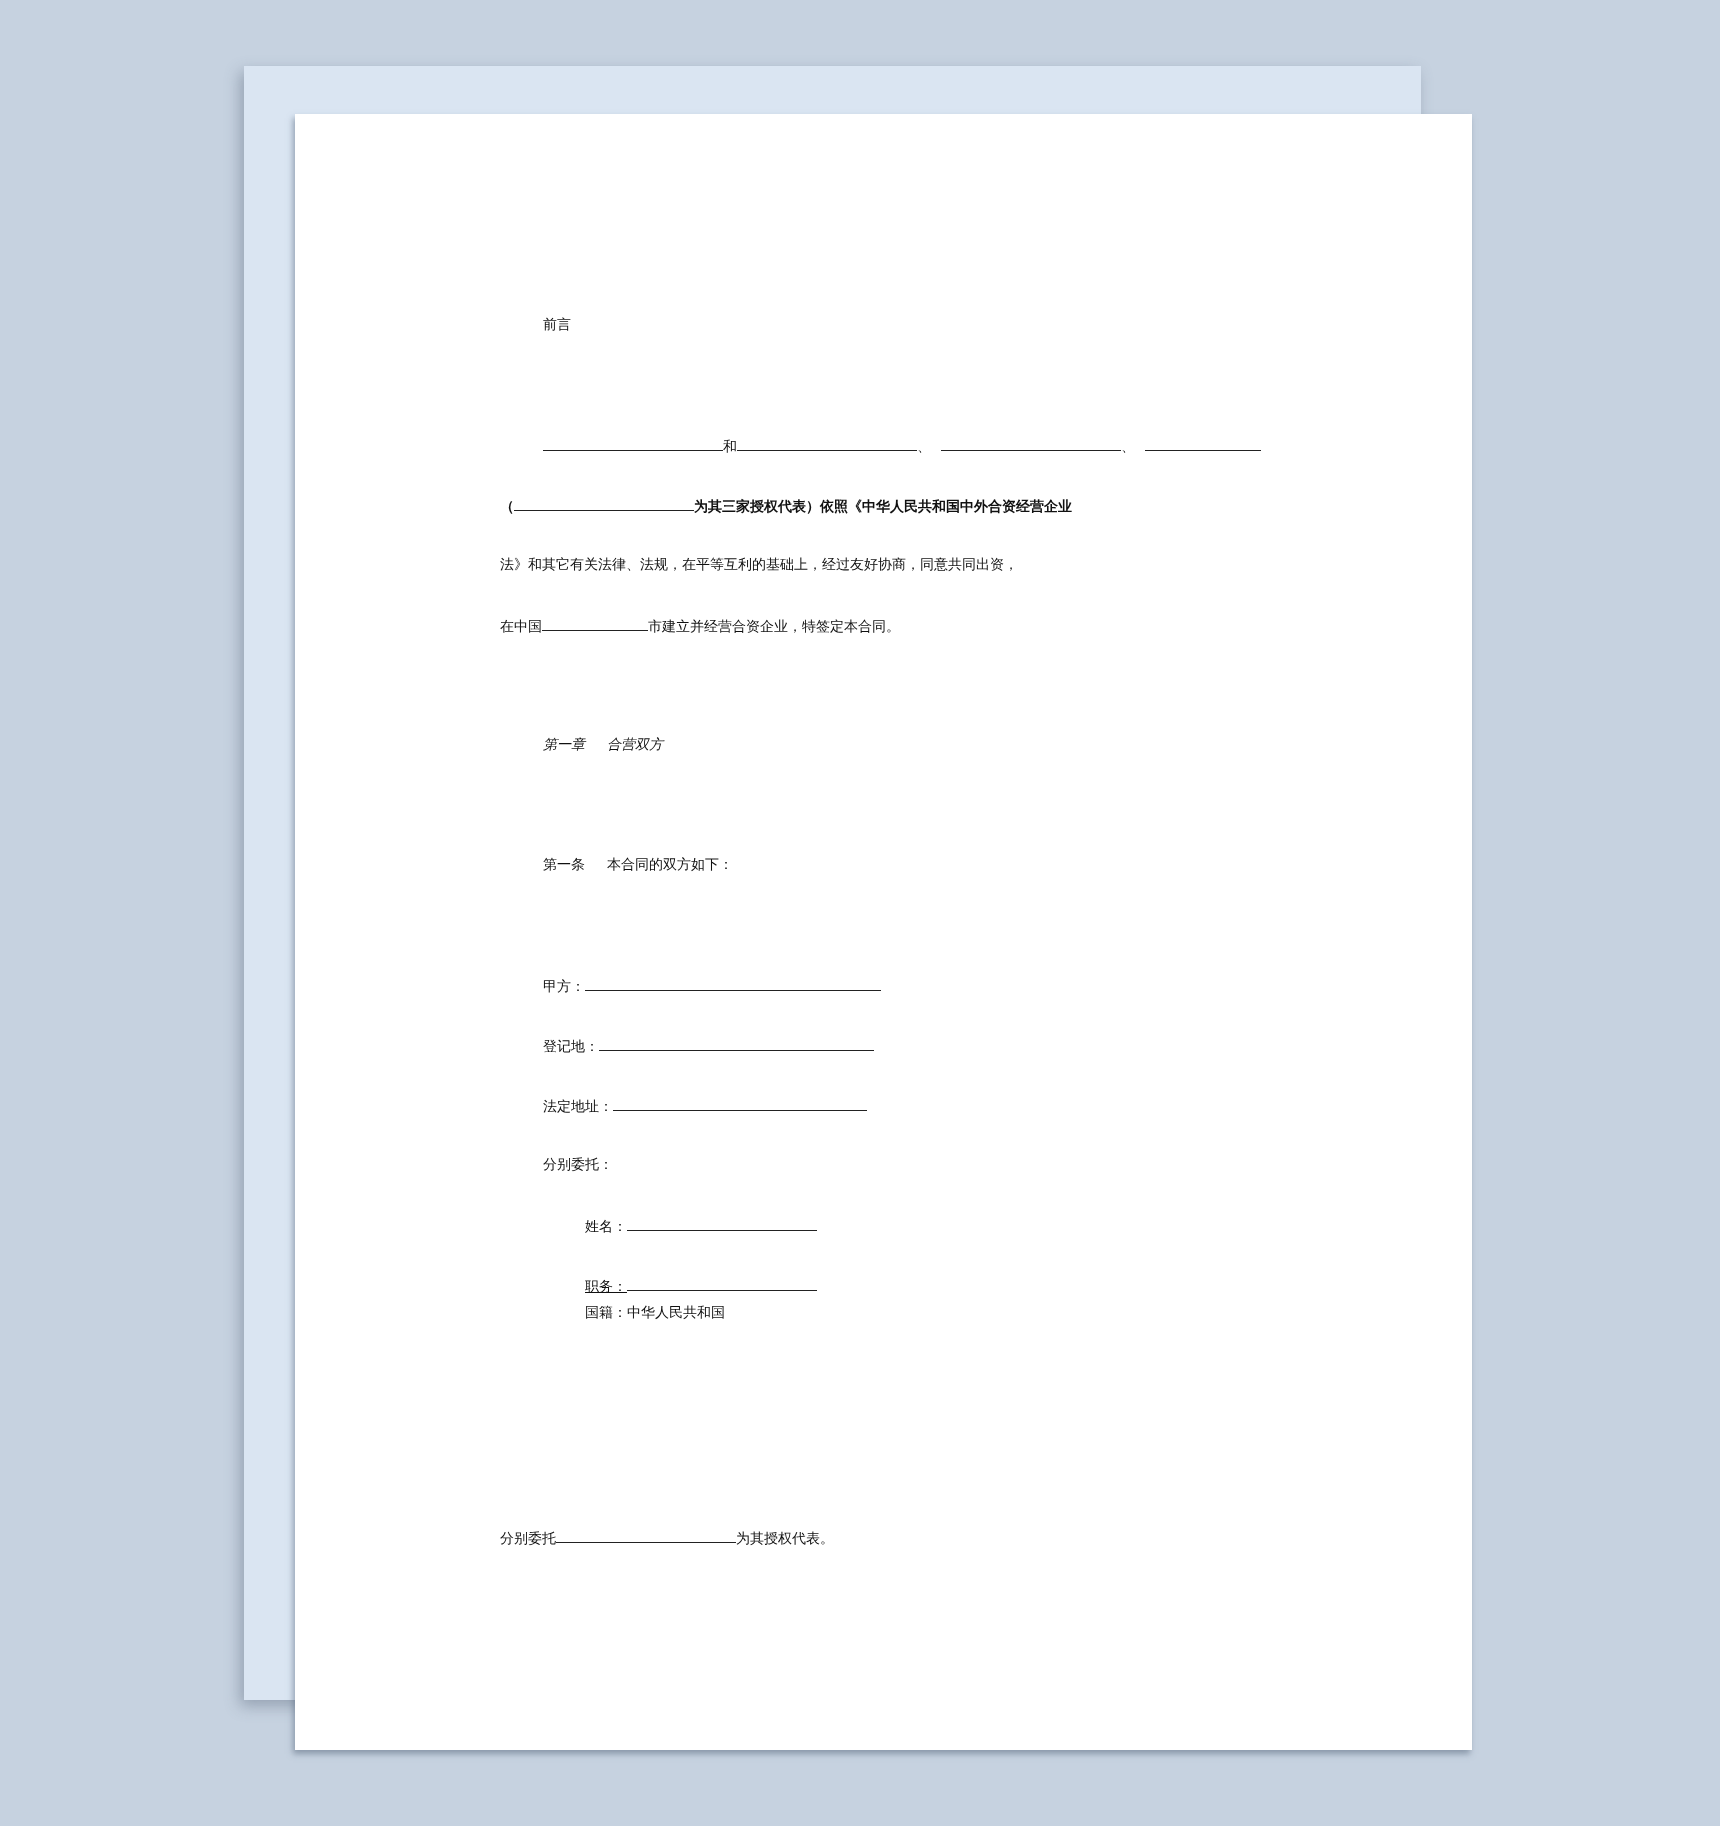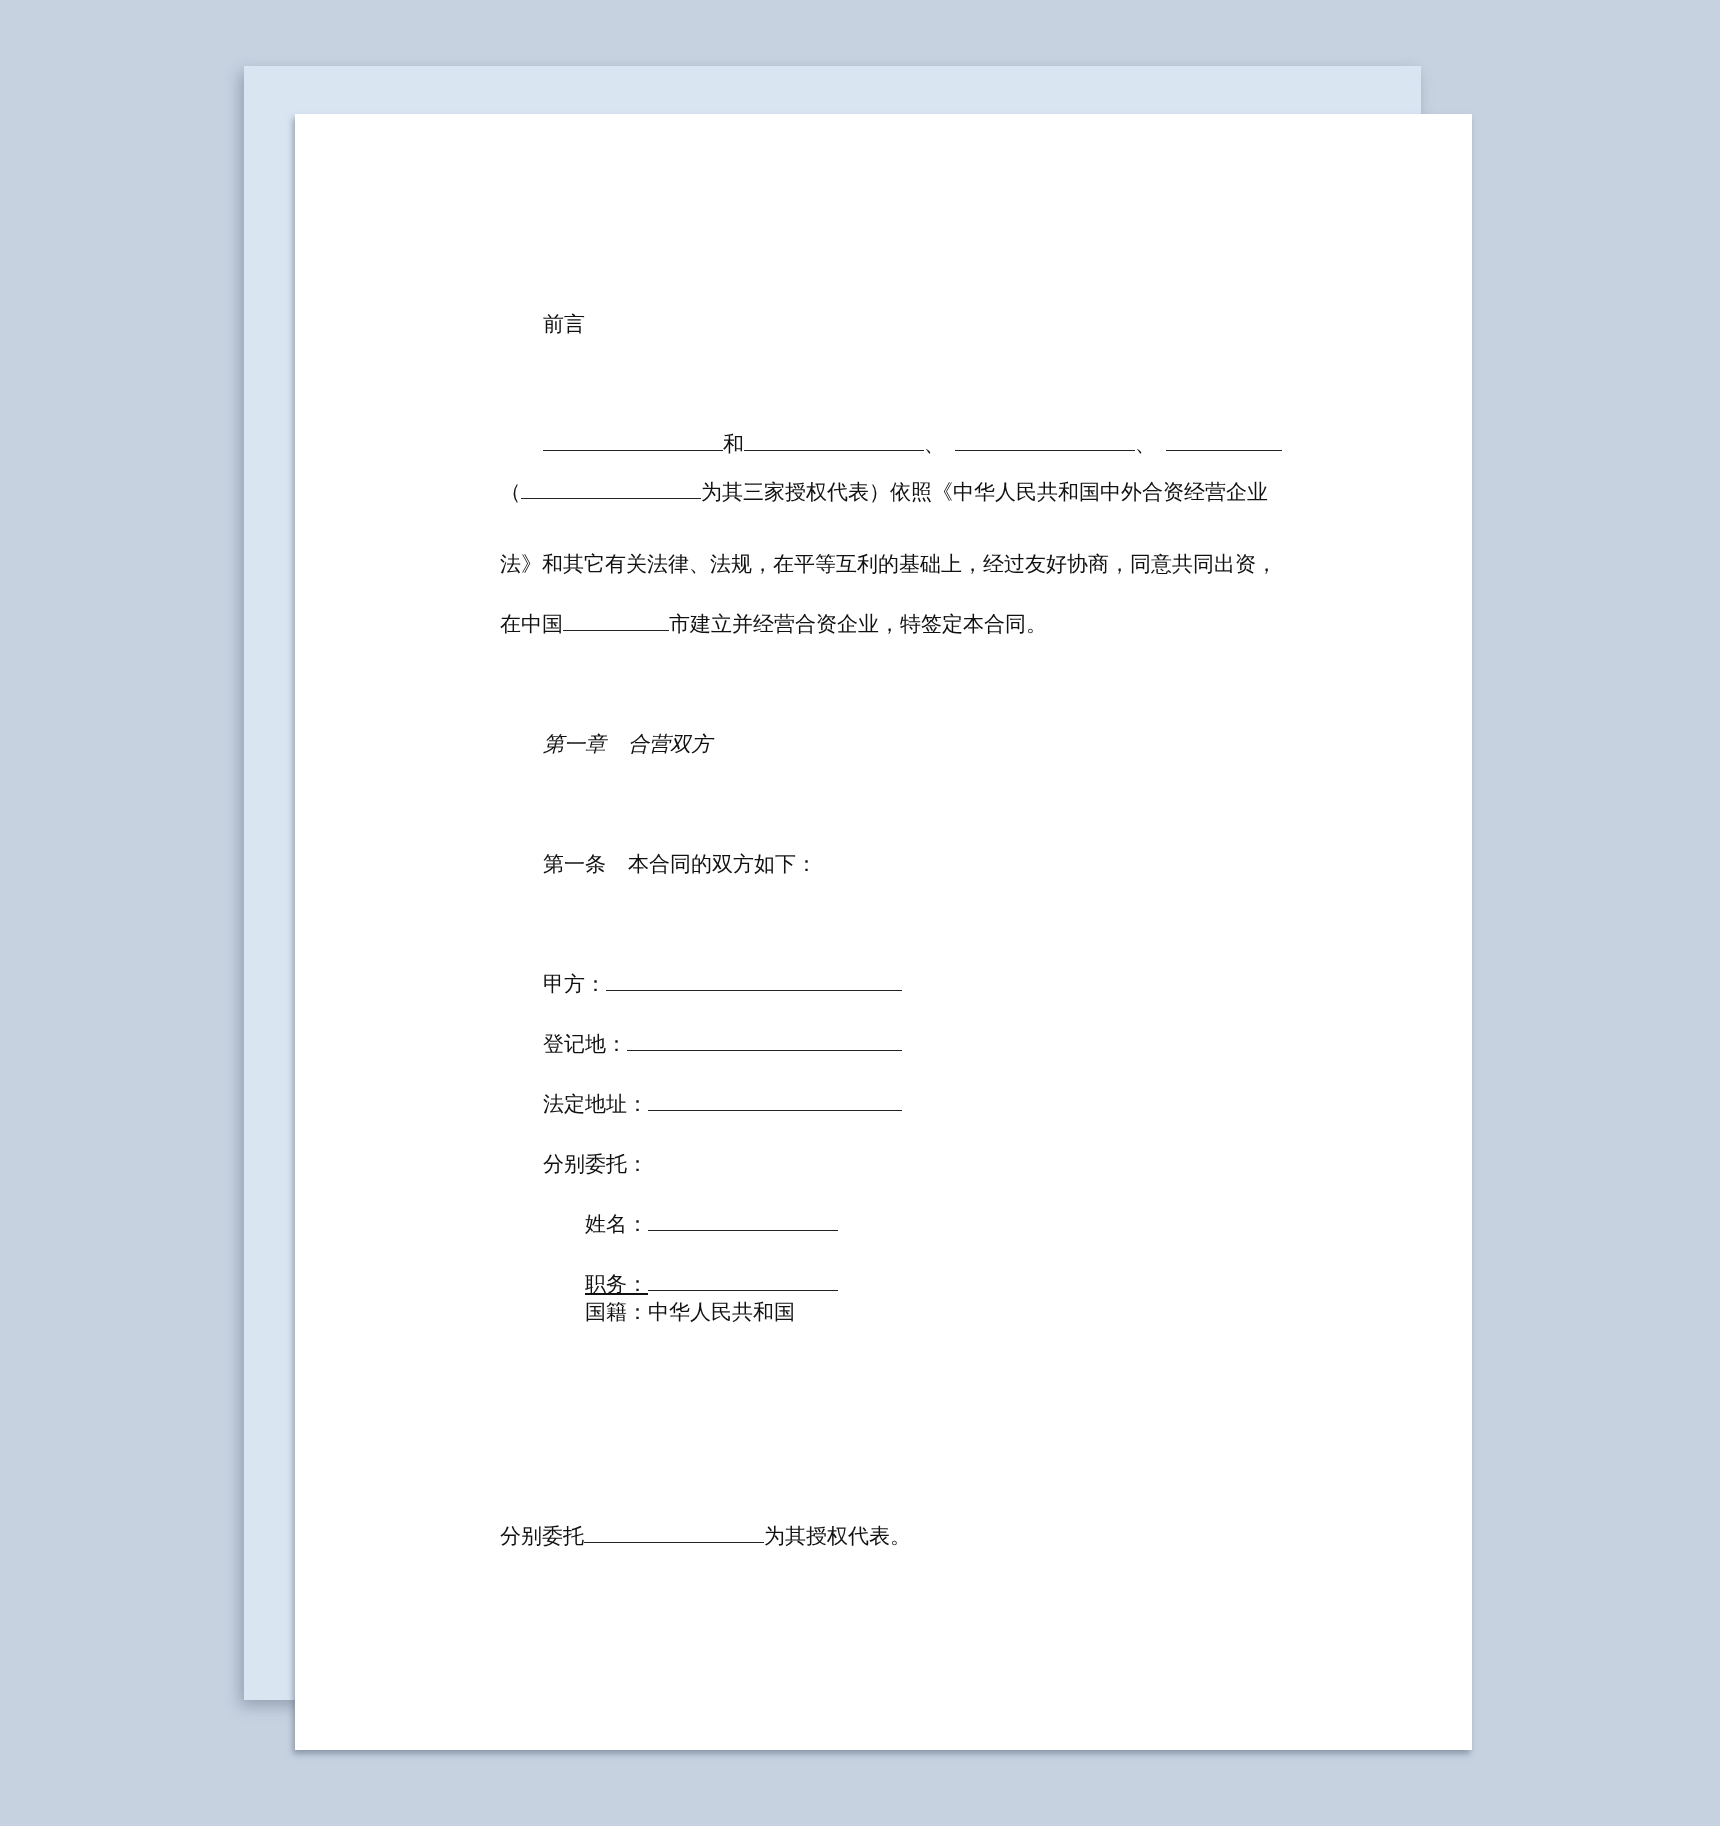--- a/index.html
+++ b/index.html
@@ -16,21 +16,21 @@
     box-shadow: -4px 6px 14px rgba(90,105,125,0.45);
   }
   .front-page {
     position: absolute; left: 295px; top: 114px;
     width: 1177px; height: 1636px;
     background: #ffffff;
     box-shadow: -2px 4px 6px rgba(90,105,125,0.55);
   }
   .line {
     position: absolute;
-    font-size: 21px; color: #111;
+    font-size: 14px; color: #111;
     white-space: nowrap; line-height: 28px;
   }
   .blank {
     display: inline-block;
     border-bottom: 1.6px solid #222;
     height: 20px; vertical-align: baseline;
   }
   .gap { display: inline-block; width: 10px; }
 </style>
 </head>
@@ -41,21 +41,21 @@
 <div class="front-page">
 
   <div class="line" style="left:248px; top:196px;">
     <span>前言</span>
   </div>
 
   <div class="line" style="left:248px; top:316px;">
     <span class="blank" style="width:180px;"></span><span>和</span><span class="blank" style="width:180px;"></span><span>、</span><span class="gap"></span><span class="blank" style="width:180px;"></span><span>、</span><span class="gap"></span><span class="blank" style="width:116px;"></span>
   </div>
 
-  <div class="line" style="left:205px; top:364px;">
+  <div class="line" style="left:205px; top:376px;font-weight:bold;">
     <span>（</span><span class="blank" style="width:180px;"></span><span>为其三家授权代表）依照《中华人民共和国中外合资经营企业</span>
   </div>
 
   <div class="line" style="left:205px; top:496px;">
     <span>在中国</span><span class="blank" style="width:106px;"></span><span>市建立并经营合资企业，特签定本合同。</span>
   </div>
 
   <div class="line" style="left:205px; top:436px;">
     <span>法》和其它有关法律、法规，在平等互利的基础上，经过友好协商，同意共同出资，</span>
   </div>

